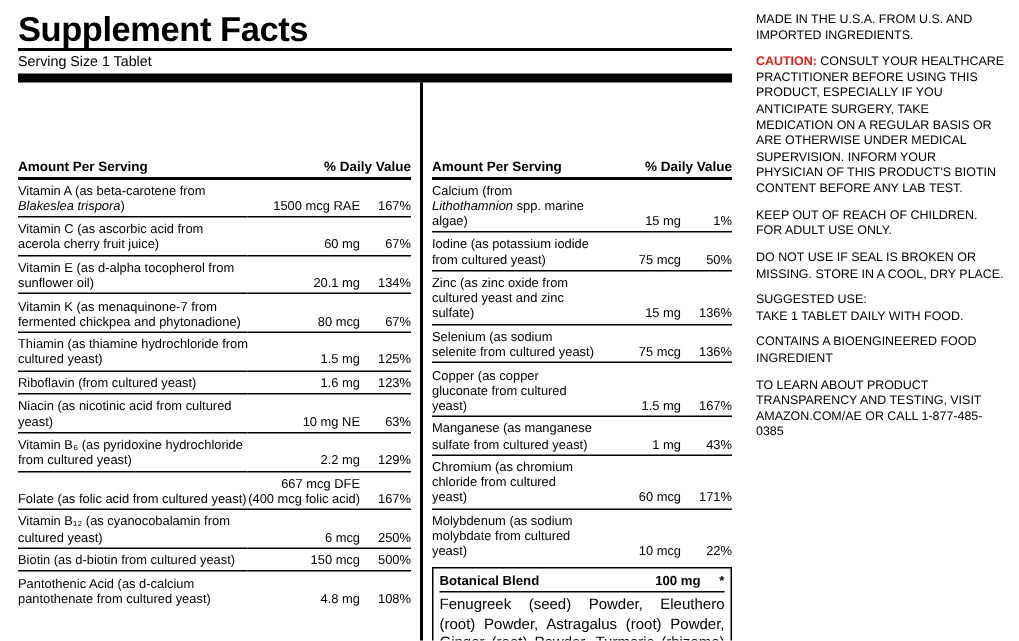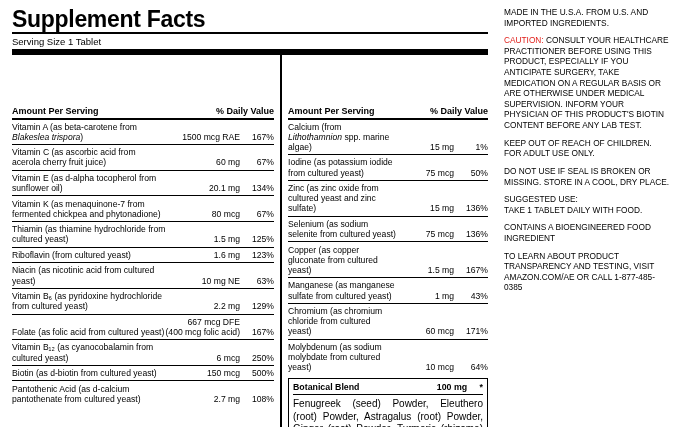--- a/index.html
+++ b/index.html
@@ -90,21 +90,21 @@
   
   .right {
     width: 183px;
     padding: 7px 8px 4px 8px;
     font-size: 8.3px;
     line-height: 1.28;
     font-family: "Liberation Sans", sans-serif;
   }
   .right p { margin: 0 0 7px 0; }
   .right .bold { font-weight: normal; }
-  .caution-word { color: #e0201b; font-weight: normal; }
+  .caution-word { color: #e0201b; font-weight: bold; }
   .rblock { margin-bottom: 7px; }
 </style>
 </head>
 <body>
 
 <div class="page">
 
   <div class="facts">
     <div class="title">Supplement Facts</div>
     <div class="rule-heavy"></div>
@@ -170,21 +170,21 @@
                 <td class="amt">6 mcg</td>
                 <td class="dv">250%</td>
               </tr>
               <tr>
                 <td class="name">Biotin (as d-biotin from cultured yeast)</td>
                 <td class="amt">150 mcg</td>
                 <td class="dv">500%</td>
               </tr>
               <tr>
                 <td class="name">Pantothenic Acid (as d-calcium pantothenate from cultured yeast)</td>
-                <td class="amt">2.7 mg</td>
+                <td class="amt">4.8 mg</td>
                 <td class="dv">108%</td>
               </tr>
             </tbody>
         </table>
       </div>
 
       <div class="col-div"></div>
 
       <div class="col col-right">
         <div class="hdr hdr-bot">
@@ -224,21 +224,21 @@
                 <td class="dv">43%</td>
               </tr>
               <tr>
                 <td class="name">Chromium (as chromium chloride from cultured yeast)</td>
                 <td class="amt">60 mcg</td>
                 <td class="dv">171%</td>
               </tr>
               <tr>
                 <td class="name">Molybdenum (as sodium molybdate from cultured yeast)</td>
                 <td class="amt">10 mcg</td>
-                <td class="dv">64%</td>
+                <td class="dv">22%</td>
               </tr>
             </tbody>
         </table>
 
         <div class="botanical">
           <div class="bot-head">
             <span>Botanical Blend</span>
             <span>
               <span>100 mg</span>
               <span class="dvdash">*</span>

